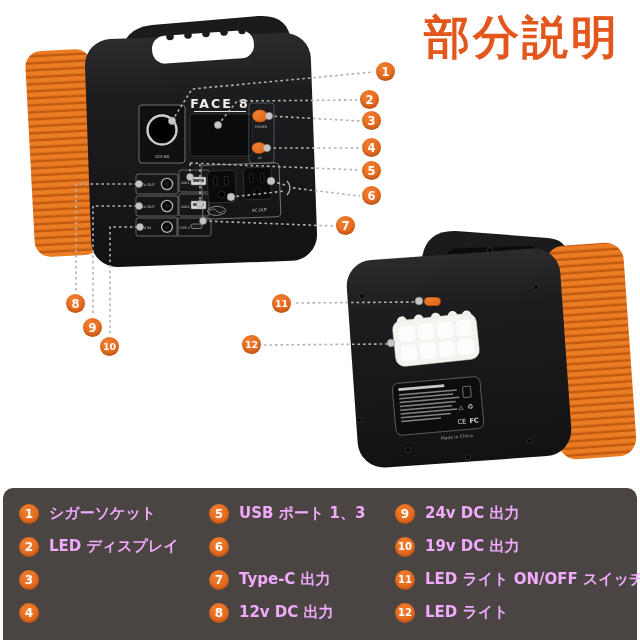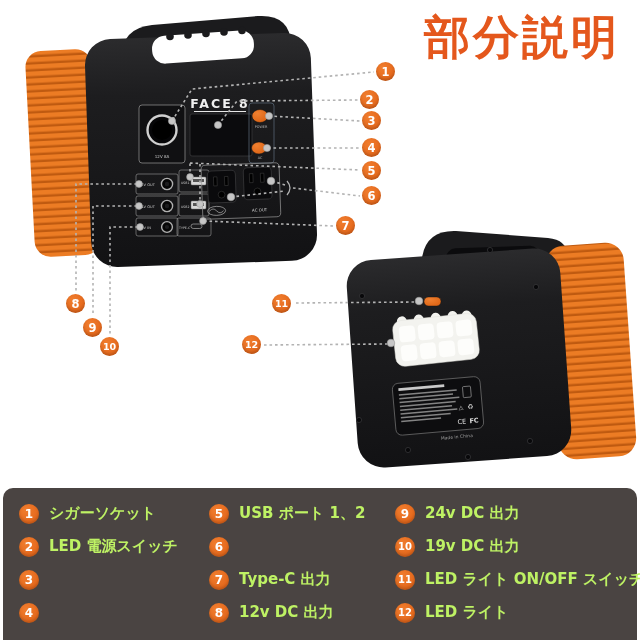--- a/index.html
+++ b/index.html
@@ -36,21 +36,21 @@
   }
   .lg-item{display:flex;align-items:center;gap:10px;}
   .badge{
     flex:0 0 20px;width:20px;height:20px;border-radius:50%;
     background:radial-gradient(circle at 35% 30%, #f07d2e, #e05f14);
     color:#fff;font-weight:700;font-size:12px;
     display:flex;align-items:center;justify-content:center;
     box-shadow:inset 0 -2px 3px rgba(0,0,0,.18);
   }
   .badge.two{font-size:10px;}
-  .lg-label{color:#bef264;font-weight:700;font-size:15px;white-space:nowrap;}
+  .lg-label{color:#f0abfc;font-weight:700;font-size:15px;white-space:nowrap;}
 </style>
 </head>
 <body>
 
 <div class="canvas">
 
   <div class="page-title">部分説明</div>
 
   <svg class="scene" width="640" height="488" viewBox="0 0 640 488">
     <defs>
@@ -266,31 +266,31 @@
   <div class="callout two" style="left:272px;top:294px;">11</div>
   <div class="callout two" style="left:242px;top:335px;">12</div>
 
   <div class="legend">
     <div class="lg-item">
       <span class="badge">1</span>
       <span class="lg-label">シガーソケット</span>
     </div>
     <div class="lg-item">
       <span class="badge">2</span>
-      <span class="lg-label">LED 電源スイッチ</span>
+      <span class="lg-label">LED ディスプレイ</span>
     </div>
     <div class="lg-item">
       <span class="badge">3</span>
     </div>
     <div class="lg-item">
       <span class="badge">4</span>
     </div>
     <div class="lg-item">
       <span class="badge">5</span>
-      <span class="lg-label">USB ポート 1、2</span>
+      <span class="lg-label">USB ポート 1、3</span>
     </div>
     <div class="lg-item">
       <span class="badge">6</span>
     </div>
     <div class="lg-item">
       <span class="badge">7</span>
       <span class="lg-label">Type-C 出力</span>
     </div>
     <div class="lg-item">
       <span class="badge">8</span>

